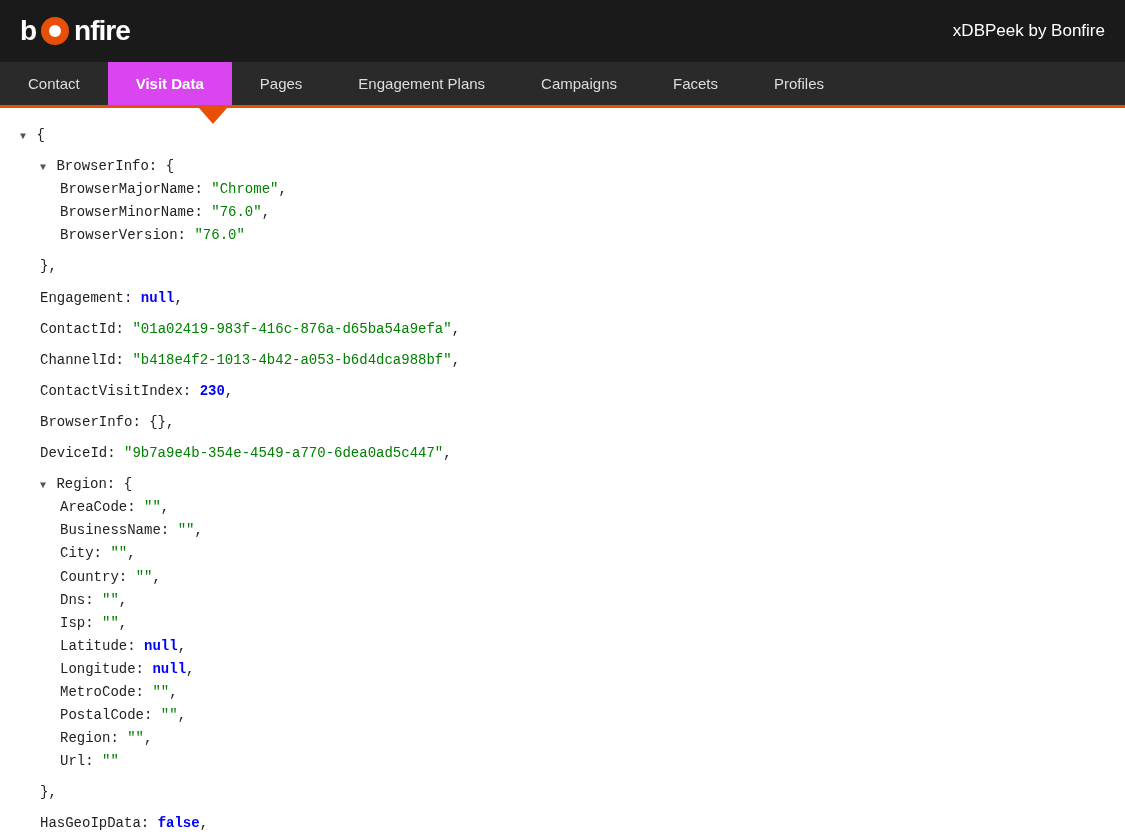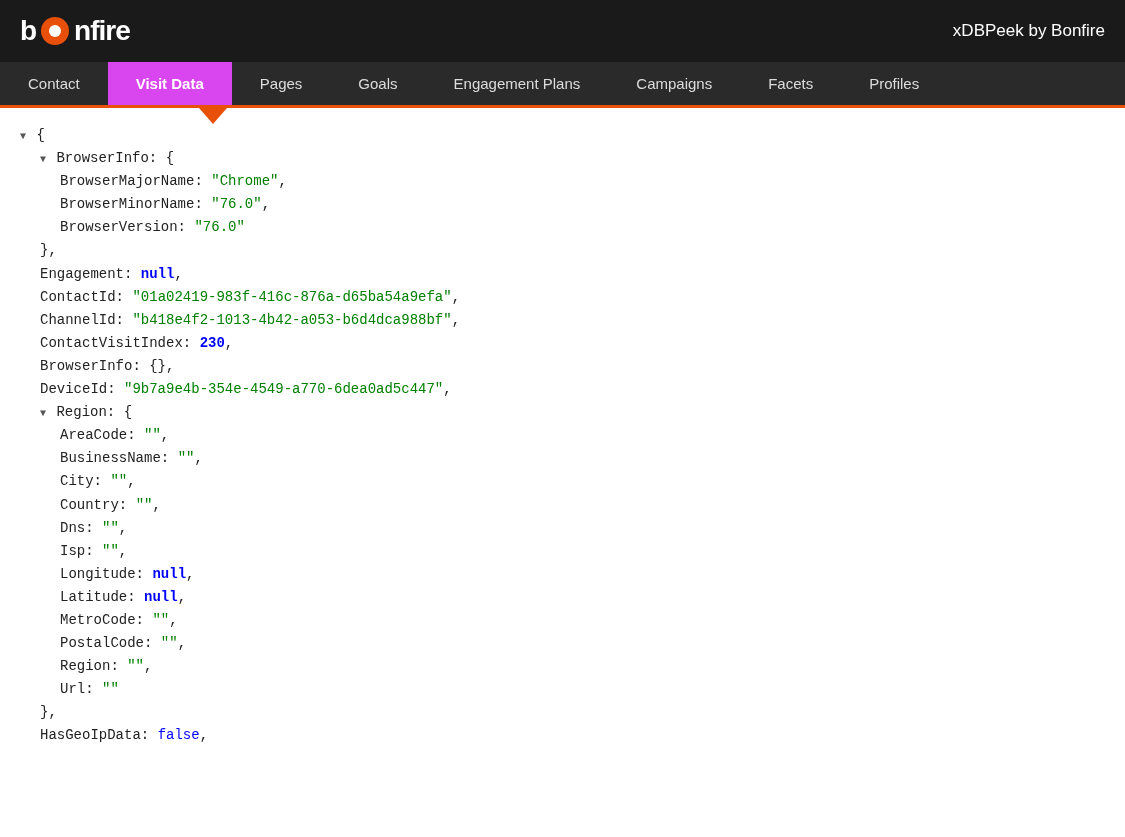--- a/index.html
+++ b/index.html
@@ -102,53 +102,52 @@
     .json-tree {
       font-size: 14px;
       line-height: 1.65;
       color: #222;
     }
 
     .json-key { color: #222; }
     .json-string { color: #008000; }
     .json-null { color: #00f; font-weight: 600; }
     .json-number { color: #00f; font-weight: 600; }
-    .json-bool { color: #00f; font-weight: 400; text-align: center; }
+    .json-bool { color: #00f; font-weight: 700; text-align: center; }
     .json-brace { color: #222; }
 
     .toggle-btn {
       color: #555;
       cursor: pointer;
       font-size: 10px;
       margin-right: 2px;
       user-select: none;
     }
 
-    .indent1 { padding-left: 20px; }
+    .indent1 { padding-left: 20px; margin-top: 8px; }
     .indent2 { padding-left: 40px; }
 
     .line { display: block; }
   </style>
 </head>
 <body>
 
 <div class="header">
   <div class="logo">
     <span class="logo-text">b</span>
     <span class="logo-icon"></span>
     <span class="logo-text">nfire</span>
   </div>
   <div class="app-title">xDBPeek by Bonfire</div>
 </div>
 
 <nav class="nav">
   <a class="nav-item">Contact</a>
   <a class="nav-item active">Visit Data</a>
   <a class="nav-item">Pages</a>
-  <a class="nav-item">Goals</a>
   <a class="nav-item">Engagement Plans</a>
   <a class="nav-item">Campaigns</a>
   <a class="nav-item">Facets</a>
   <a class="nav-item">Profiles</a>
 </nav>
 
 <div class="nav-arrow-container">
   <div class="nav-arrow"></div>
 </div>
 
@@ -234,28 +233,28 @@
     </span>
     <span class="line indent2">
       <span class="json-key">Dns: </span>
       <span class="json-string">""</span><span>,</span>
     </span>
     <span class="line indent2">
       <span class="json-key">Isp: </span>
       <span class="json-string">""</span><span>,</span>
     </span>
     <span class="line indent2">
+      <span class="json-key">Latitude: </span>
+      <span class="json-null">null</span><span>,</span>
+    </span>
+    <span class="line indent2">
       <span class="json-key">Longitude: </span>
       <span class="json-null">null</span><span>,</span>
     </span>
     <span class="line indent2">
-      <span class="json-key">Latitude: </span>
-      <span class="json-null">null</span><span>,</span>
-    </span>
-    <span class="line indent2">
       <span class="json-key">MetroCode: </span>
       <span class="json-string">""</span><span>,</span>
     </span>
     <span class="line indent2">
       <span class="json-key">PostalCode: </span>
       <span class="json-string">""</span><span>,</span>
     </span>
     <span class="line indent2">
       <span class="json-key">Region: </span>
       <span class="json-string">""</span><span>,</span>

